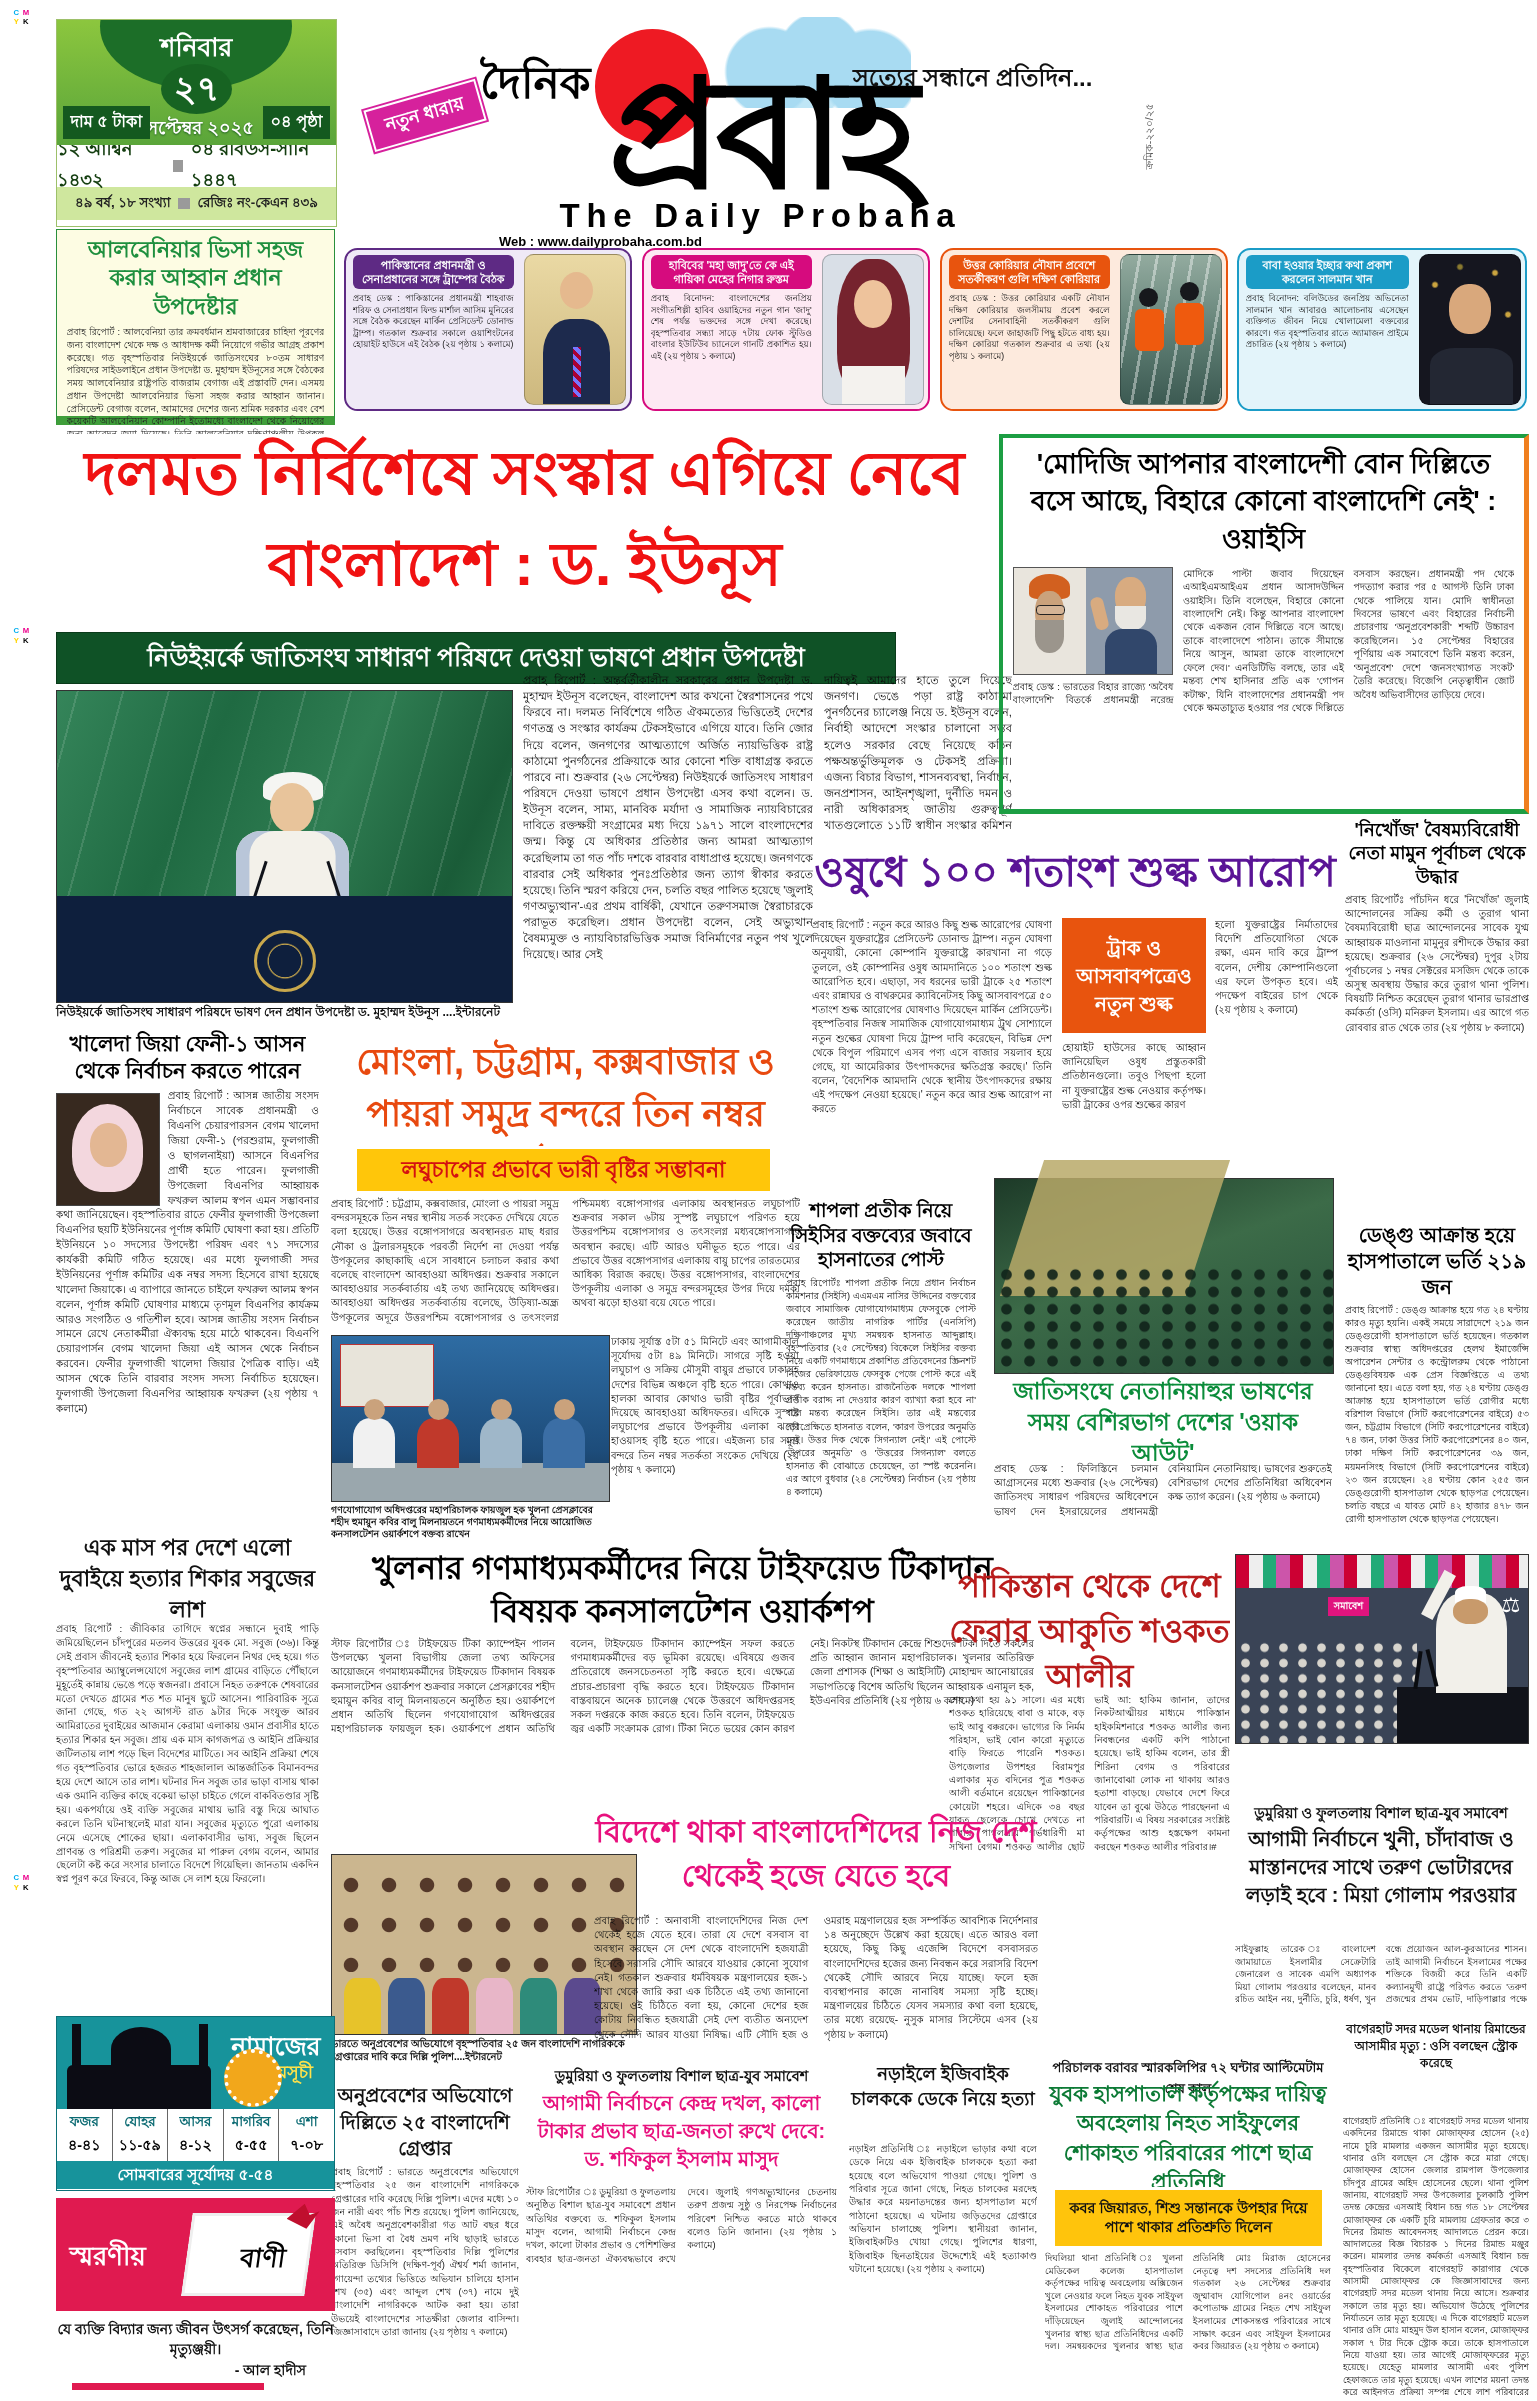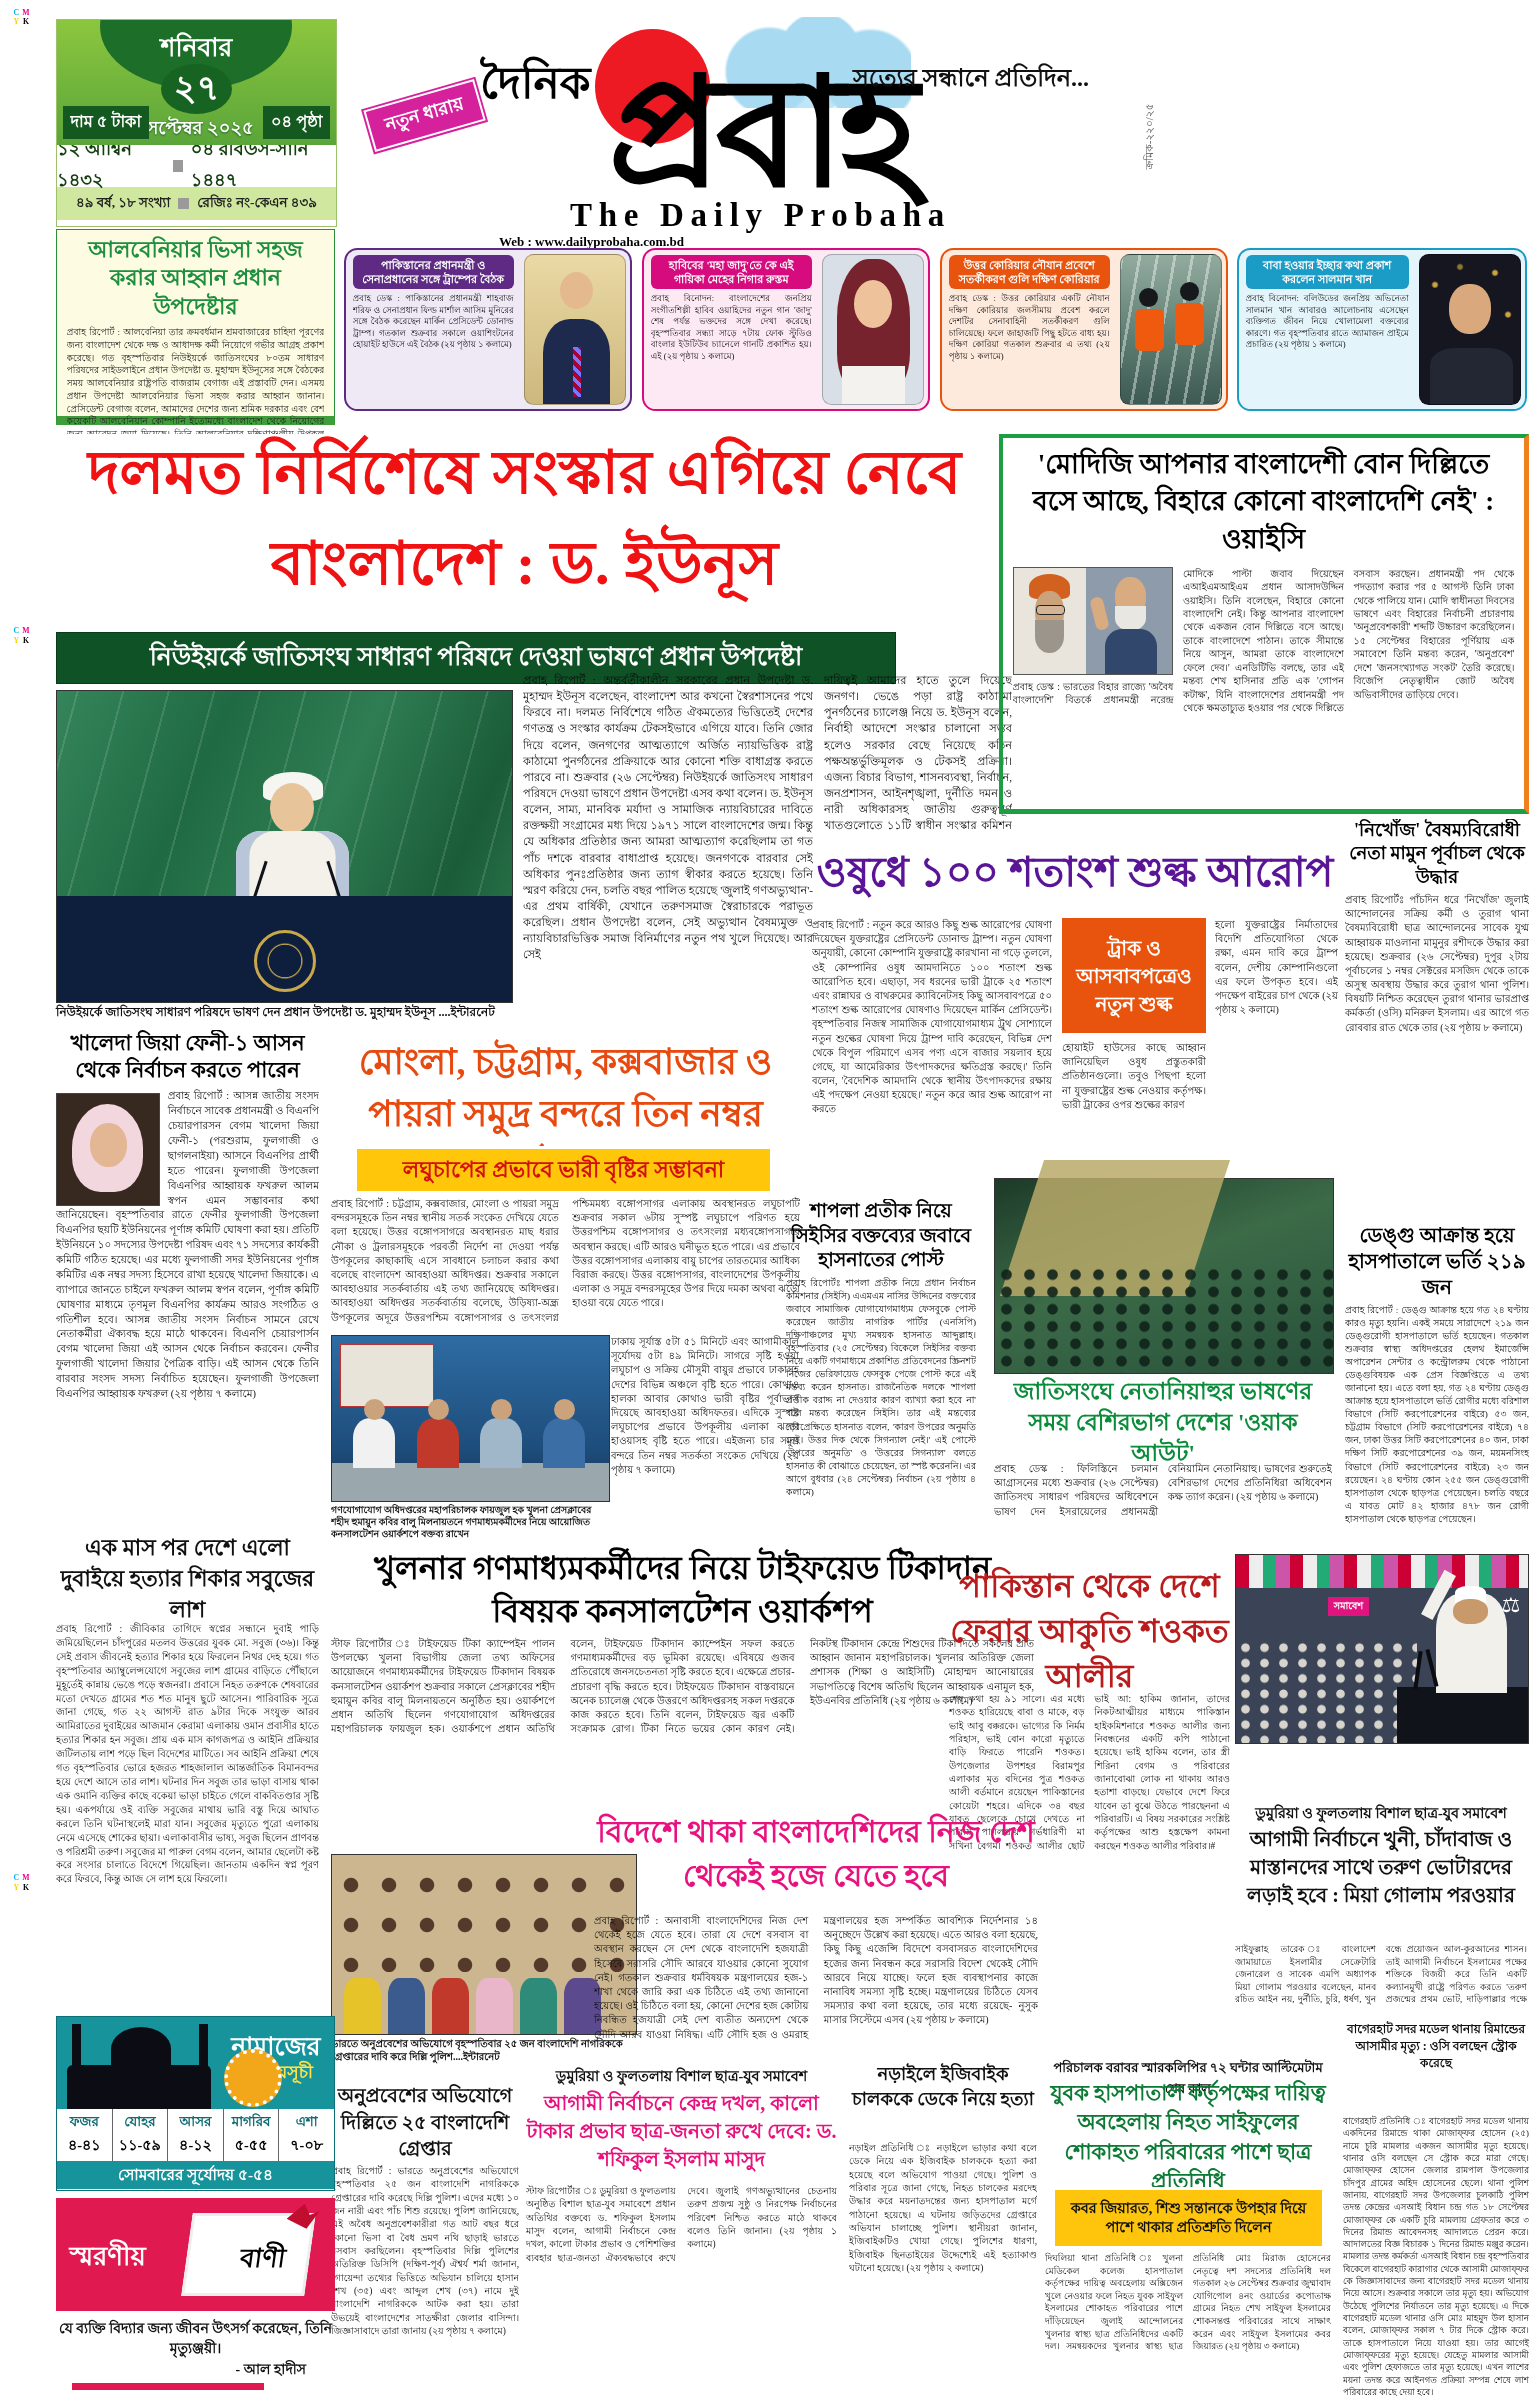--- a/index.html
+++ b/index.html
@@ -1,17 +1,17 @@
 <!DOCTYPE html>
 <html><head>
 <meta charset="utf-8">
 <style>
   html,body{margin:0;padding:0;background:#e9e9e9;}
   .page{position:relative;width:1537px;height:2402px;background:#fff;overflow:hidden;
-        font-family:Liberation Serif, serif;color:#111;}
+        font-family:Liberation Sans, sans-serif;color:#111;}
   .abs{position:absolute;}
   .jus{text-align:justify;}
   .clip{overflow:hidden;}
   
   .cmyk{position:absolute;width:21px;height:21px;font-size:7.7px;font-weight:bold;line-height:9.6px;}
   .cmyk span{display:inline-block;width:9.6px;text-align:center;}
   .cmyk .c{color:#00aeef}.cmyk .m{color:#ec008c}.cmyk .y{color:#ffd400}.cmyk .k{color:#000}
   
   #infobox{left:56px;top:19px;width:279px;height:206px;border:1px solid #9dc06a;}
   .ib-green{position:relative;height:125px;background:linear-gradient(#8cc63e,#5aa53a);overflow:hidden;}

